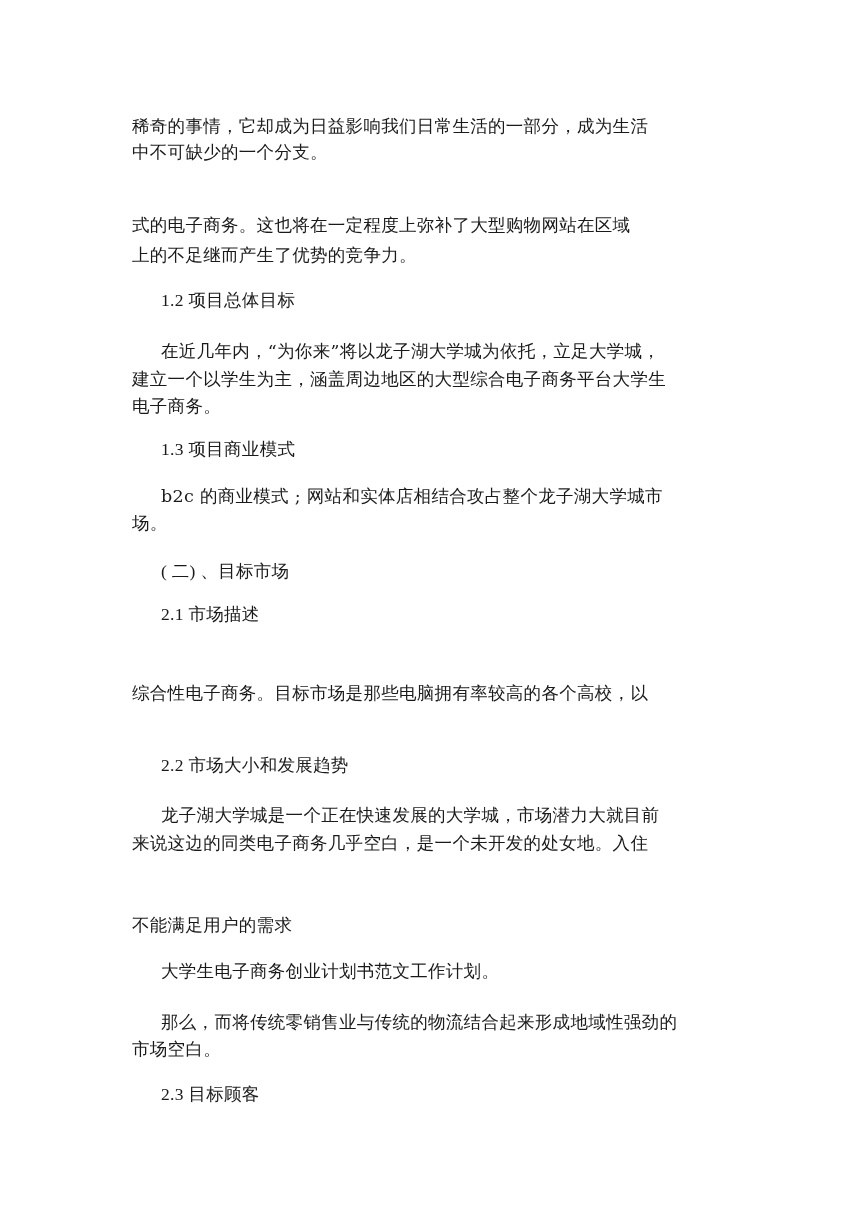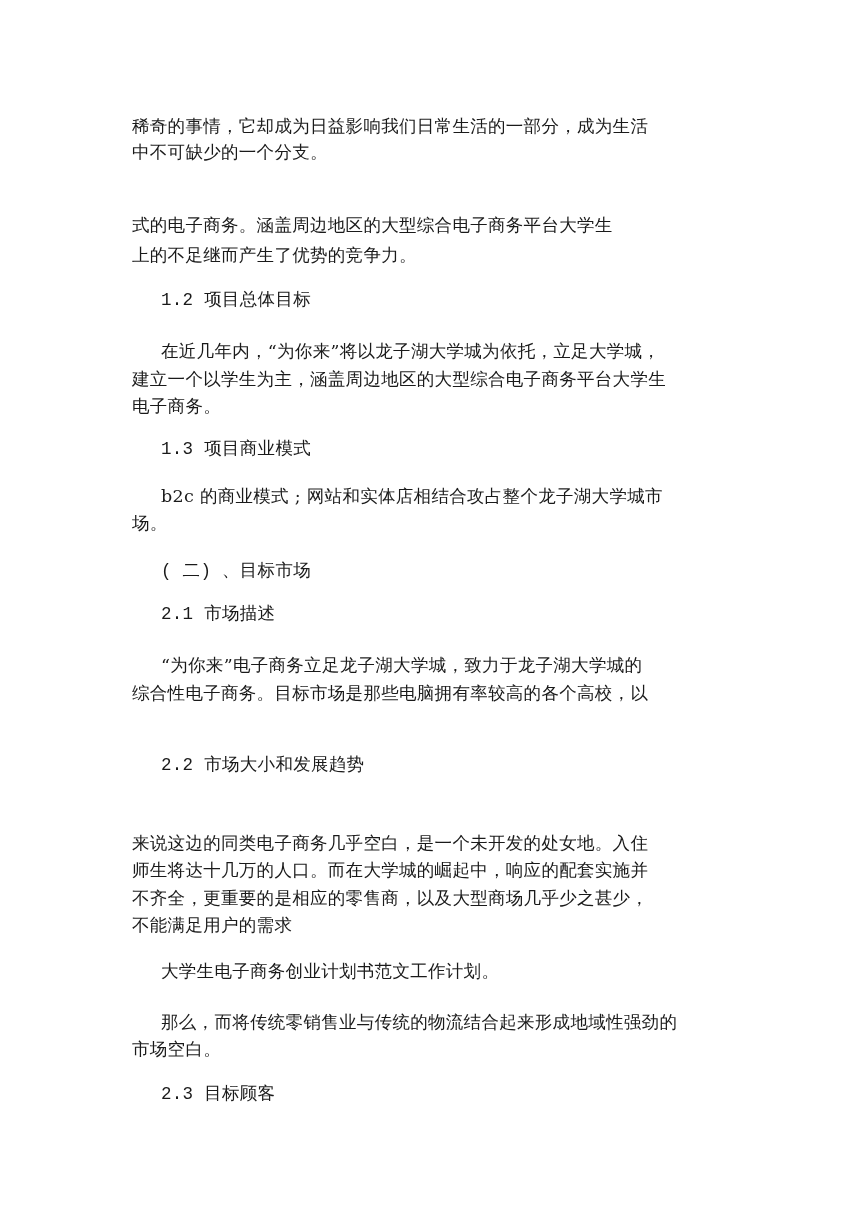--- a/index.html
+++ b/index.html
@@ -8,54 +8,52 @@
       font-family: "DejaVu Serif", "Liberation Serif", serif;
       color: #1a1a1a;
     }
     .page { position: absolute; left: 0; top: 0; width: 716px; height: 1218px; background: #fff; }
     .line {
       position: absolute; left: 132px;
       font-size: 17.5px; line-height: 22px; white-space: nowrap;
       letter-spacing: 0.3px;
     }
     .indent { left: 161px; }
-    .heading { font-family: Liberation Mono, monospace; }
+    .heading { font-family: Liberation Serif, serif; }
   </style>
 </head>
 <body>
 
 <div class="page">
   <div class="line" style="top:115px">稀奇的事情，它却成为日益影响我们日常生活的一部分，成为生活</div>
   <div class="line" style="top:141px">中不可缺少的一个分支。</div>
 
-  <div class="line" style="top:214px">式的电子商务。涵盖周边地区的大型综合电子商务平台大学生</div>
+  <div class="line" style="top:214px">式的电子商务。这也将在一定程度上弥补了大型购物网站在区域</div>
   <div class="line" style="top:244px">上的不足继而产生了优势的竞争力。</div>
 
   <div class="line indent heading" style="top:289px">1.2 项目总体目标</div>
 
   <div class="line indent" style="top:340px">在近几年内，“为你来”将以龙子湖大学城为依托，立足大学城，</div>
   <div class="line" style="top:368px">建立一个以学生为主，涵盖周边地区的大型综合电子商务平台大学生</div>
   <div class="line" style="top:395px">电子商务。</div>
 
   <div class="line indent heading" style="top:438px">1.3 项目商业模式</div>
 
   <div class="line indent" style="top:485px">b2c 的商业模式 ; 网站和实体店相结合攻占整个龙子湖大学城市</div>
   <div class="line" style="top:512px">场。</div>
 
   <div class="line indent heading" style="top:560px">( 二) 、目标市场</div>
   <div class="line indent heading" style="top:603px">2.1 市场描述</div>
 
-  <div class="line indent" style="top:654px">“为你来”电子商务立足龙子湖大学城，致力于龙子湖大学城的</div>
   <div class="line" style="top:682px">综合性电子商务。目标市场是那些电脑拥有率较高的各个高校，以</div>
 
   <div class="line indent heading" style="top:754px">2.2 市场大小和发展趋势</div>
 
+  <div class="line indent" style="top:804px">龙子湖大学城是一个正在快速发展的大学城，市场潜力大就目前</div>
   <div class="line" style="top:832px">来说这边的同类电子商务几乎空白，是一个未开发的处女地。入住</div>
-  <div class="line" style="top:859px">师生将达十几万的人口。而在大学城的崛起中，响应的配套实施并</div>
-  <div class="line" style="top:887px">不齐全，更重要的是相应的零售商，以及大型商场几乎少之甚少，</div>
   <div class="line" style="top:914px">不能满足用户的需求</div>
 
   <div class="line indent" style="top:960px">大学生电子商务创业计划书范文工作计划。</div>
 
   <div class="line indent" style="top:1011px">那么，而将传统零销售业与传统的物流结合起来形成地域性强劲的</div>
   <div class="line" style="top:1038px">市场空白。</div>
 
   <div class="line indent heading" style="top:1083px">2.3 目标顾客</div>
 </div>
 

